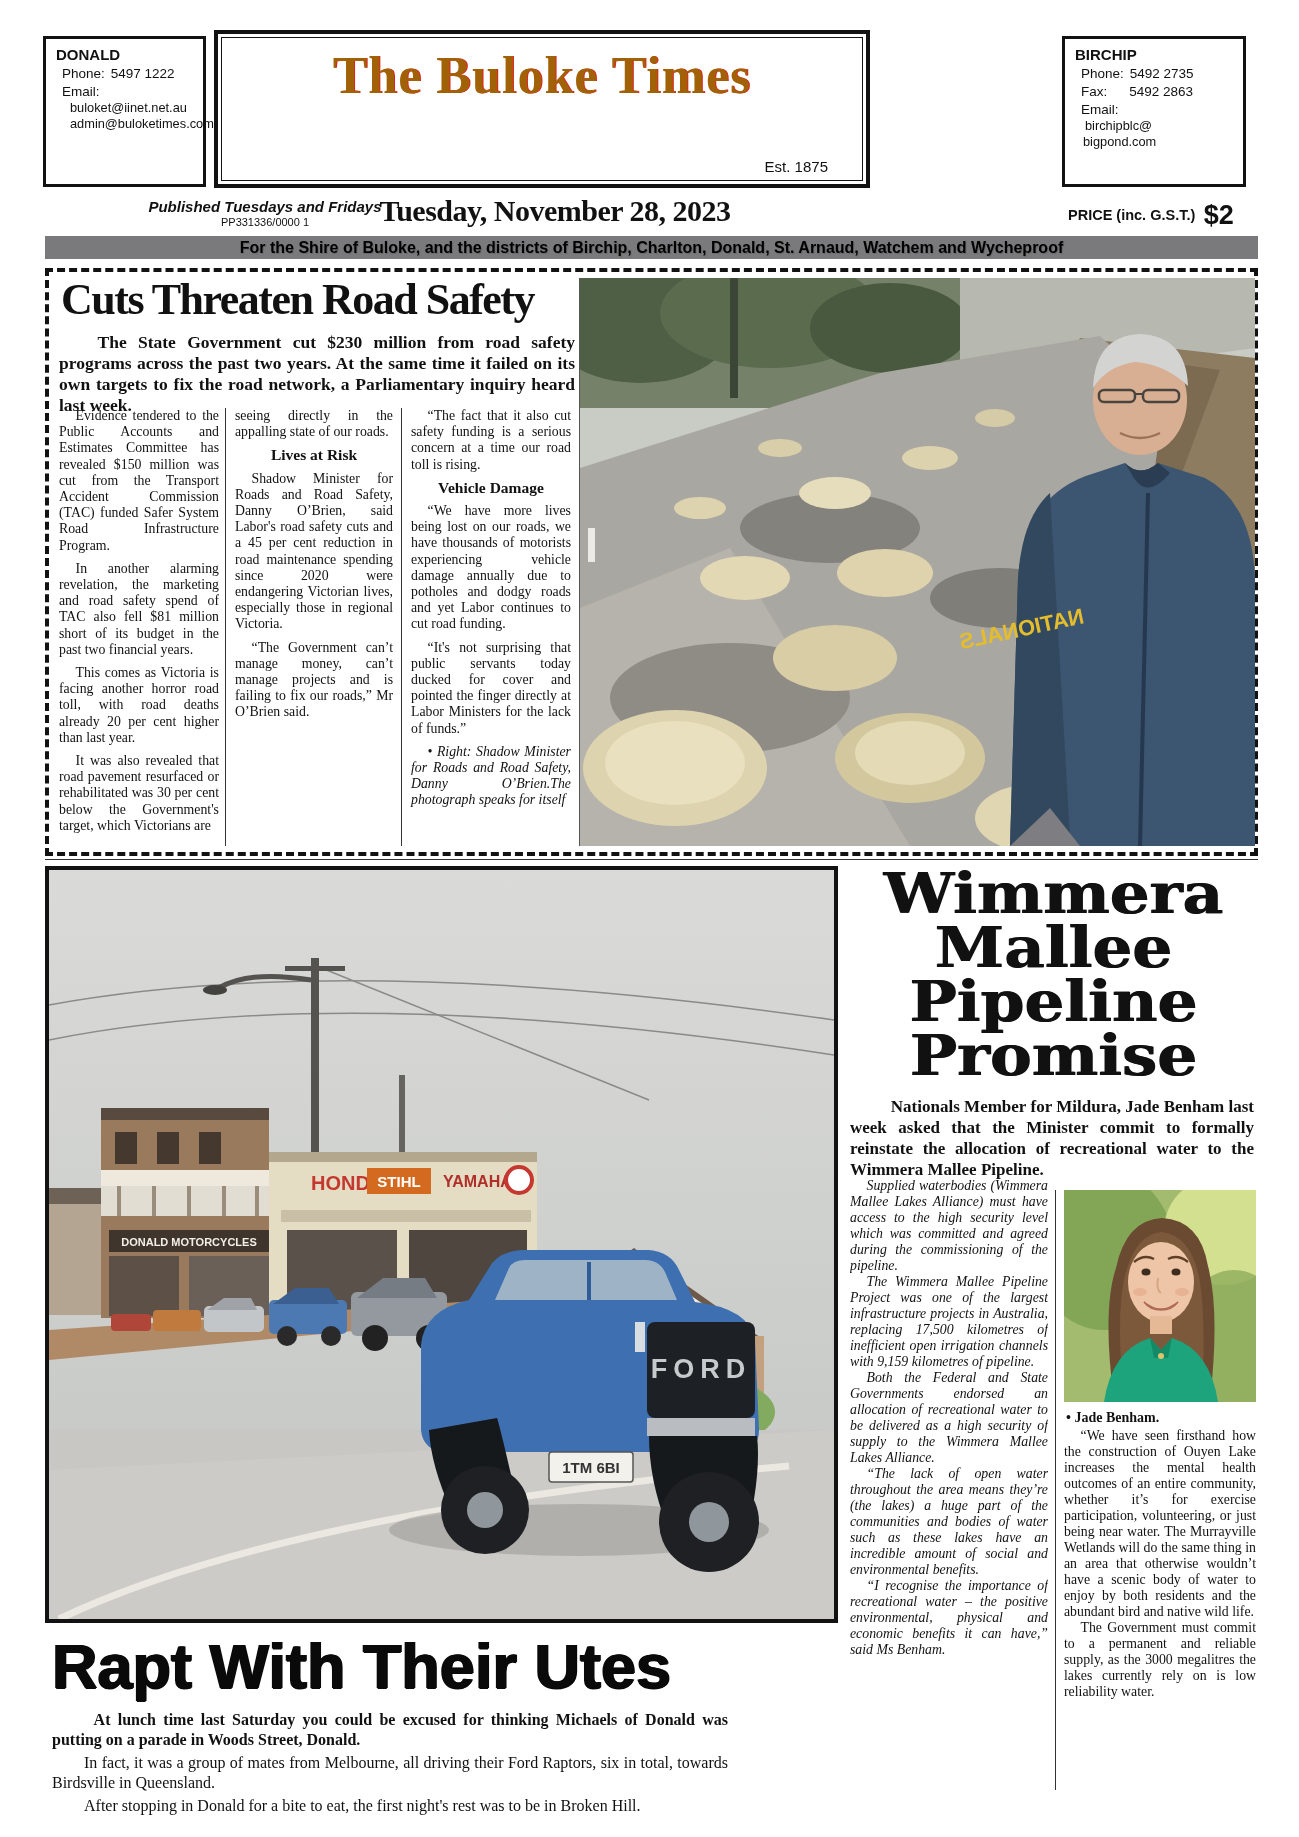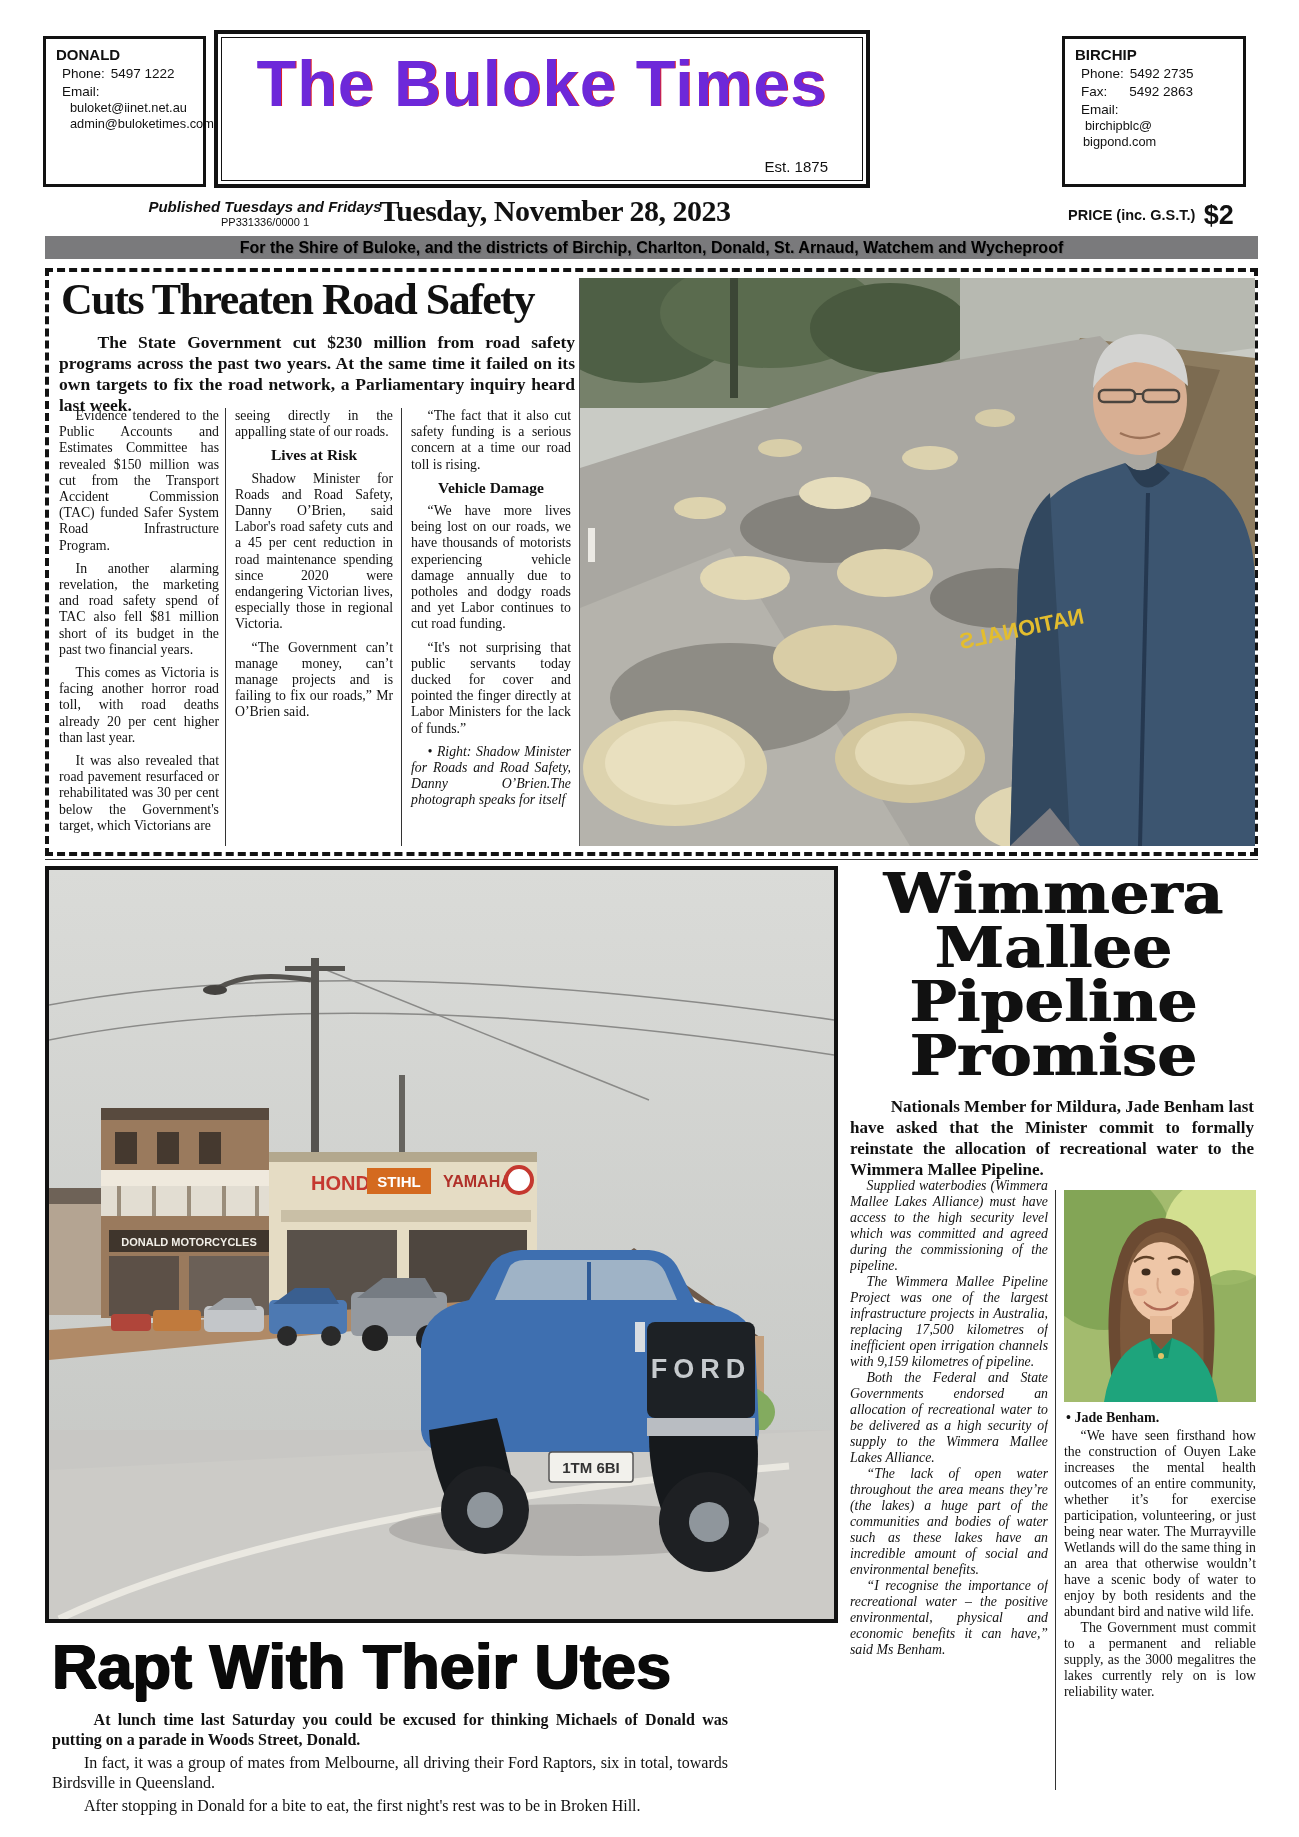--- a/index.html
+++ b/index.html
@@ -11,22 +11,22 @@
   
   .contact-box{border:3px solid #121212;padding:7px 10px;box-sizing:border-box;background:#fff;}
   .contact-title{font-family:"Liberation Sans",sans-serif;font-weight:bold;font-size:15px;}
   .contact-line{font-family:"Liberation Sans",sans-serif;font-size:13.5px;margin:3px 0 0 6px;}
   .contact-line .val{margin-left:6px;}
   .contact-email{font-family:"Liberation Sans",sans-serif;font-size:12.8px;margin:1px 0 0 14px;}
 
   
   #masthead{border:4px solid #121212;box-sizing:border-box;background:#fff;}
   #masthead-inner{position:absolute;left:3px;top:3px;right:3px;bottom:3px;border:1.5px solid #121212;}
-  #masthead-title{position:absolute;left:0;right:0;top:8px;text-align:center;color:#6d28d9;
-      font-family:Liberation Sans, sans-serif;font-weight:bold;font-size:65px;letter-spacing:1px;
+  #masthead-title{position:absolute;left:0;right:0;top:8px;text-align:center;color:#a16207;
+      font-family:Liberation Serif, serif;font-weight:bold;font-size:52px;letter-spacing:1px;
       text-shadow:1px 0 0 #e21f26;white-space:nowrap;}
   #masthead-est{position:absolute;right:34px;bottom:5px;font-family:"Liberation Sans",sans-serif;font-size:15px;}
 
   
   #published{font-weight:bold;font-style:italic;font-size:15px;text-align:center;}
   #regnum{font-size:11px;text-align:center;margin-top:1px;font-weight:normal;font-style:normal;}
   #dateline{font-size:30px;font-weight:bold;text-align:center;letter-spacing:-0.5px;}
   #price-label{font-weight:bold;font-size:14.5px;display:inline-block;vertical-align:baseline;}
   #price-value{font-weight:bold;font-size:27px;display:inline-block;margin-left:4px;vertical-align:-4px;}
 
@@ -303,21 +303,21 @@
   </div>
   <div class="abs" id="utes-headline" style="left:52px;top:1630px;">Rapt With Their Utes</div>
 
   <div class="abs" style="left:848px;top:866px;width:410px;height:962px;overflow:hidden;">
     <div id="pipe-head">
       <div>Wimmera</div>
       <div>Mallee</div>
       <div>Pipeline</div>
       <div>Promise</div>
     </div>
-    <div class="abs" id="pipe-intro" style="left:2px;top:230px;width:404px;">Nationals Member for Mildura, Jade Benham last have asked that the Minister commit to formally reinstate the allocation of recreational water to the Wimmera Mallee Pipeline.</div>
+    <div class="abs" id="pipe-intro" style="left:2px;top:230px;width:404px;">Nationals Member for Mildura, Jade Benham last week asked that the Minister commit to formally reinstate the allocation of recreational water to the Wimmera Mallee Pipeline.</div>
 
     <div class="abs pipe-col" style="left:2px;top:312px;width:198px;height:634px;font-style:italic;">
       <p>Supplied waterbodies (Wimmera Mallee Lakes Alliance) must have access to the high security level which was committed and agreed during the commissioning of the pipeline.</p>
       <p>The Wimmera Mallee Pipeline Project was one of the largest infrastructure projects in Australia, replacing 17,500 kilometres of inefficient open irrigation channels with 9,159 kilometres of pipeline.</p>
       <p>Both the Federal and State Governments endorsed an allocation of recreational water to be delivered as a high security of supply to the Wimmera Mallee Lakes Alliance.</p>
       <p>“The lack of open water throughout the area means they’re (the lakes) a huge part of the communities and bodies of water such as these lakes have an incredible amount of social and environmental benefits.</p>
       <p>“I recognise the importance of recreational water – the positive environmental, physical and economic benefits it can have,” said Ms Benham.</p>
     </div>
     <div class="abs" style="left:207px;top:324px;width:1px;height:600px;background:#333;"></div>
     <div class="abs pipe-col" style="left:216px;top:324px;width:192px;height:634px;">

